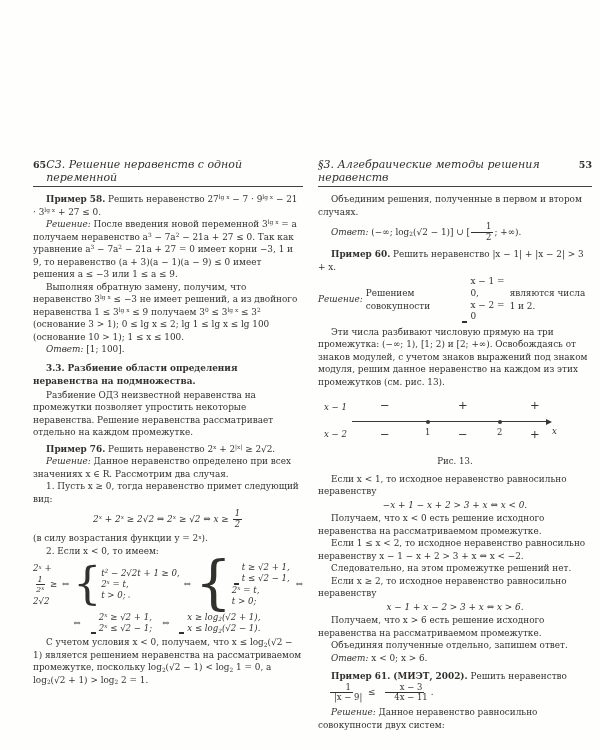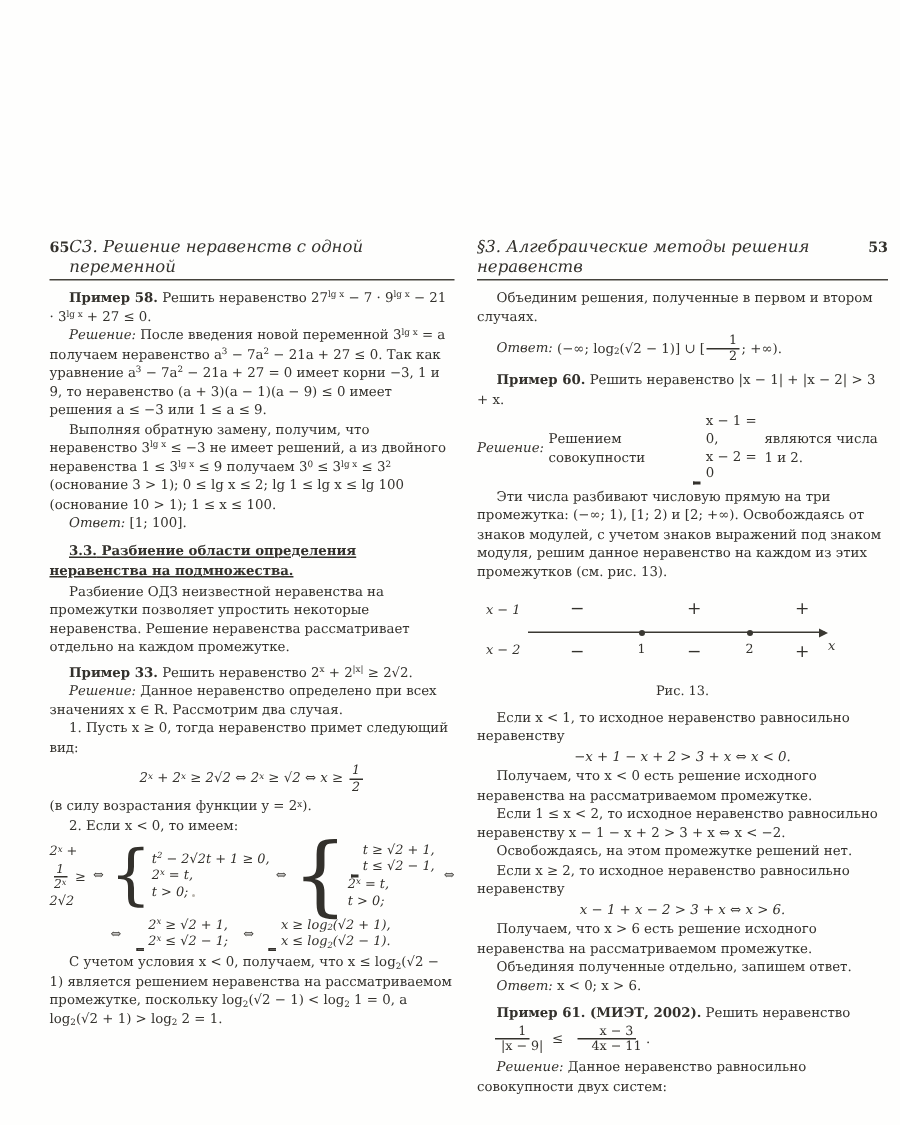--- a/index.html
+++ b/index.html
@@ -20,21 +20,21 @@
   }
   .pagehead .pgnum{font-weight:bold;font-size:9.5px;}
   .pagehead .runtitle{font-style:italic;font-size:11px;}
 
   p{margin:0;}
   .indent{text-indent:13px;}
   .mt{margin-top:4px;}
   .mt6{margin-top:6px;}
   b.exlbl{font-weight:bold;}
   i.sollbl{font-style:italic;}
-  .sechead{font-weight:bold;line-height:13.5px;text-decoration:underline;}
+  .sechead{font-weight:bold;line-height:13.5px;}
 
   sup{font-size:0.66em;line-height:0;position:relative;top:-0.45em;vertical-align:baseline;}
   sub{font-size:0.66em;line-height:0;position:relative;top:0.28em;vertical-align:baseline;}
 
   .frac{display:inline-flex;flex-direction:column;align-items:center;vertical-align:middle;
         line-height:1.15;margin:0 1px;font-size:0.95em;}
   .fr-n{border-bottom:0.9px solid #33312c;padding:0 2px;}
   .fr-d{padding:0 2px;}
 
   .stack{display:inline-block;text-align:left;line-height:1.3;vertical-align:middle;}
@@ -82,21 +82,21 @@
     <p class="indent"><i class="sollbl">Решение:</i><span> После введения новой переменной 3<sup>lg x</sup> = a получаем неравенство a<sup>3</sup> − 7a<sup>2</sup> − 21a + 27 ≤ 0. Так как уравнение a<sup>3</sup> − 7a<sup>2</sup> − 21a + 27 = 0 имеет корни −3, 1 и 9, то неравенство (a + 3)(a − 1)(a − 9) ≤ 0 имеет решения a ≤ −3 или 1 ≤ a ≤ 9.</span></p>
 
     <p class="indent">Выполняя обратную замену, получим, что неравенство 3<sup>lg x</sup> ≤ −3 не имеет решений, а из двойного неравенства 1 ≤ 3<sup>lg x</sup> ≤ 9 получаем 3<sup>0</sup> ≤ 3<sup>lg x</sup> ≤ 3<sup>2</sup> (основание 3 &gt; 1); 0 ≤ lg x ≤ 2; lg 1 ≤ lg x ≤ lg 100 (основание 10 &gt; 1); 1 ≤ x ≤ 100.</p>
 
     <p class="indent"><i class="sollbl">Ответ:</i><span> [1; 100].</span></p>
 
     <p class="indent sechead mt6"><b>3.3.</b><span> Разбиение области определения неравенства на подмножества.</span></p>
 
     <p class="indent">Разбиение ОДЗ неизвестной неравенства на промежутки позволяет упростить некоторые неравенства. Решение неравенства рассматривает отдельно на каждом промежутке.</p>
 
-    <p class="indent mt"><b class="exlbl">Пример 33.</b><span> Решить неравенство 2<sup>x</sup> + 2<sup>|x|</sup> ≥ 2√2.</span></p>
+    <p class="indent mt"><b class="exlbl">Пример 76.</b><span> Решить неравенство 2<sup>x</sup> + 2<sup>|x|</sup> ≥ 2√2.</span></p>
 
     <p class="indent"><i class="sollbl">Решение:</i><span> Данное неравенство определено при всех значениях x ∈ R. Рассмотрим два случая.</span></p>
 
     <p class="indent">1. Пусть x ≥ 0, тогда неравенство примет следующий вид:</p>
 
     <div class="eqc">2<sup>x</sup> + 2<sup>x</sup> ≥ 2√2  ⇔  2<sup>x</sup> ≥ √2  ⇔  x ≥ <span class="frac">
           <span class="fr-n">1</span>
           <span class="fr-d">2</span>
         </span></div>
 
@@ -193,21 +193,21 @@
       <span class="sign" style="left:140px;top:32px">−</span>
       <span class="sign" style="left:212px;top:32px">+</span>
     </div>
     <div class="figcap">Рис. 13.</div>
 
     <p class="indent">Если x &lt; 1, то исходное неравенство равносильно неравенству</p>
     <div class="eqc" style="margin:1px 0">−x + 1 − x + 2 &gt; 3 + x  ⇔  x &lt; 0.</div>
     <p class="indent">Получаем, что x &lt; 0 есть решение исходного неравенства на рассматриваемом промежутке.</p>
 
     <p class="indent">Если 1 ≤ x &lt; 2, то исходное неравенство равносильно неравенству x − 1 − x + 2 &gt; 3 + x  ⇔  x &lt; −2.</p>
-    <p class="indent">Освобождаясь, на этом промежутке решений нет.</p>
+    <p class="indent">Следовательно, на этом промежутке решений нет.</p>
 
     <p class="indent">Если x ≥ 2, то исходное неравенство равносильно неравенству</p>
     <div class="eqc" style="margin:1px 0">x − 1 + x − 2 &gt; 3 + x  ⇔  x &gt; 6.</div>
     <p class="indent">Получаем, что x &gt; 6 есть решение исходного неравенства на рассматриваемом промежутке.</p>
 
     <p class="indent">Объединяя полученные отдельно, запишем ответ.</p>
     <p class="indent"><i class="sollbl">Ответ:</i><span> x &lt; 0; x &gt; 6.</span></p>
 
     <p class="indent mt6"><b class="exlbl">Пример 61. (МИЭТ, 2002).</b><span> Решить неравенство <span class="frac">
             <span class="fr-n">1</span>

